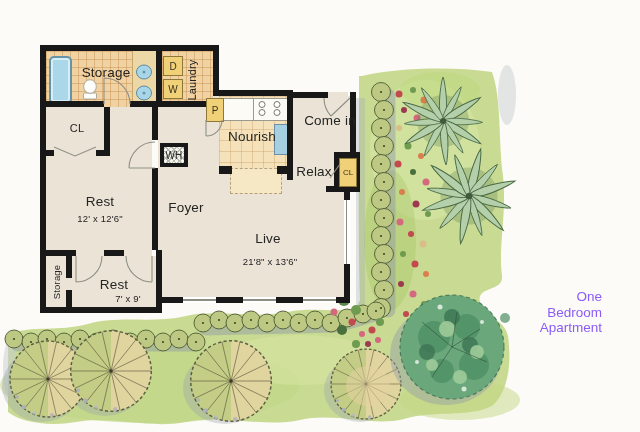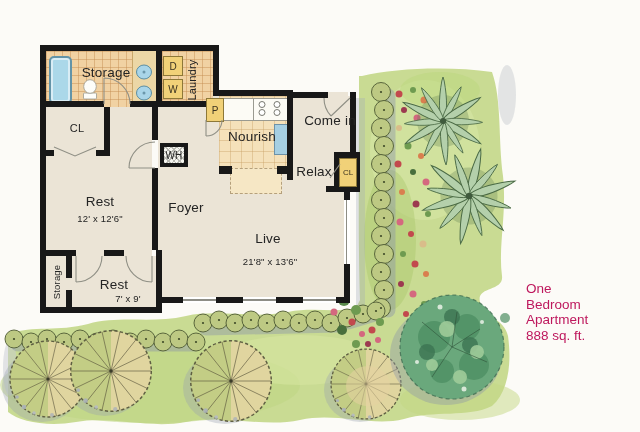--- a/index.html
+++ b/index.html
@@ -33,21 +33,21 @@
   .win-h{position:absolute;z-index:5;height:6px;
          background:linear-gradient(#fff 0 2px,#8d8d85 2px 3.5px,#fff 3.5px)}
   .win-v{position:absolute;z-index:5;width:6px;
          background:linear-gradient(90deg,#fff 0 2px,#8d8d85 2px 3.5px,#fff 3.5px)}
   .label{position:absolute;z-index:8;transform:translate(-50%,-50%);
          font-size:13.5px;color:#242424;white-space:nowrap;letter-spacing:.2px}
   .label.sm{font-size:9.5px}
   .label.md{font-size:11px}
   .label.vert{transform:translate(-50%,-50%) rotate(-90deg)}
   .title{position:absolute;z-index:8;transform:translate(-50%,-50%);
-         text-align:left;font-size:13.5px;line-height:15.5px;color:#be185d}
+         text-align:right;font-size:13.5px;line-height:15.5px;color:#8b5cf6}
 </style>
 </head>
 <body>
 
 <div class="stage">
 
   <svg class="svg-abs" width="640" height="432" viewBox="0 0 640 432">
     <defs>
       <path id="frond" d="M0,3 C4.5,-6 4.5,-22 1.2,-40 L0,-44 L-1.2,-40 C-4.5,-22 -4.5,-6 0,3 Z" fill="#b4d0ab" stroke="#4a6a45" stroke-width=".9"></path>
       <g id="shadetree">
@@ -370,16 +370,15 @@
   <div class="label" style="left:330px;top:120px">Come in</div>
   <div class="label" style="left:314px;top:171px">Relax</div>
   <div class="label" style="left:268px;top:238px">Live</div>
   <div class="label sm" style="left:270px;top:261px">21'8" x 13'6"</div>
   <div class="label" style="left:114px;top:284px">Rest</div>
   <div class="label sm" style="left:128px;top:298px">7' x 9'</div>
   <div class="label sm vert" style="left:56px;top:282px">Storage</div>
 
   <div class="title" style="left:564px;top:312px">
     <div>One Bedroom Apartment</div>
-    <div>888 sq. ft.</div>
   </div>
 
 </div>
 
 </body></html>

